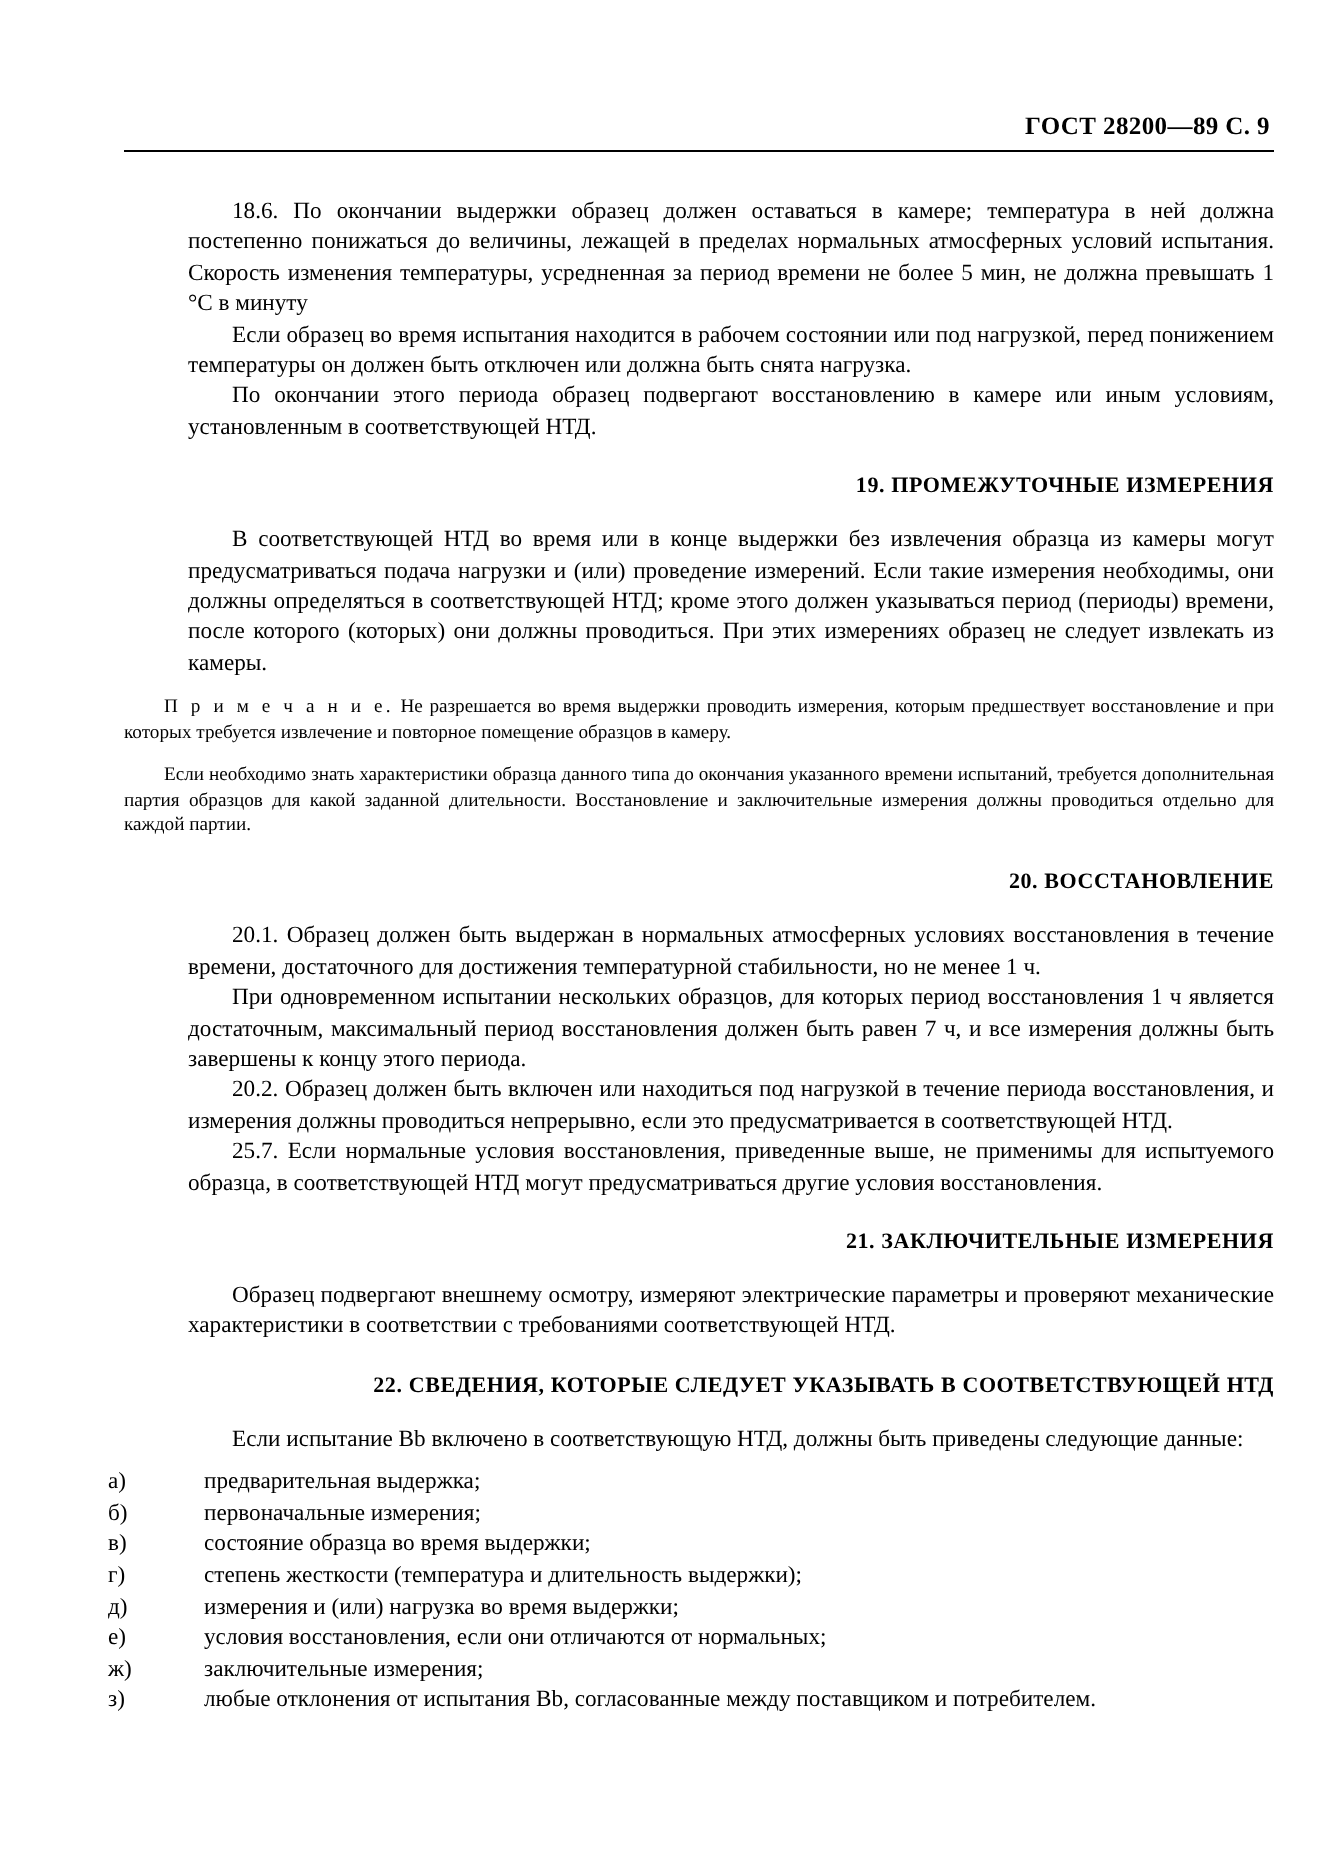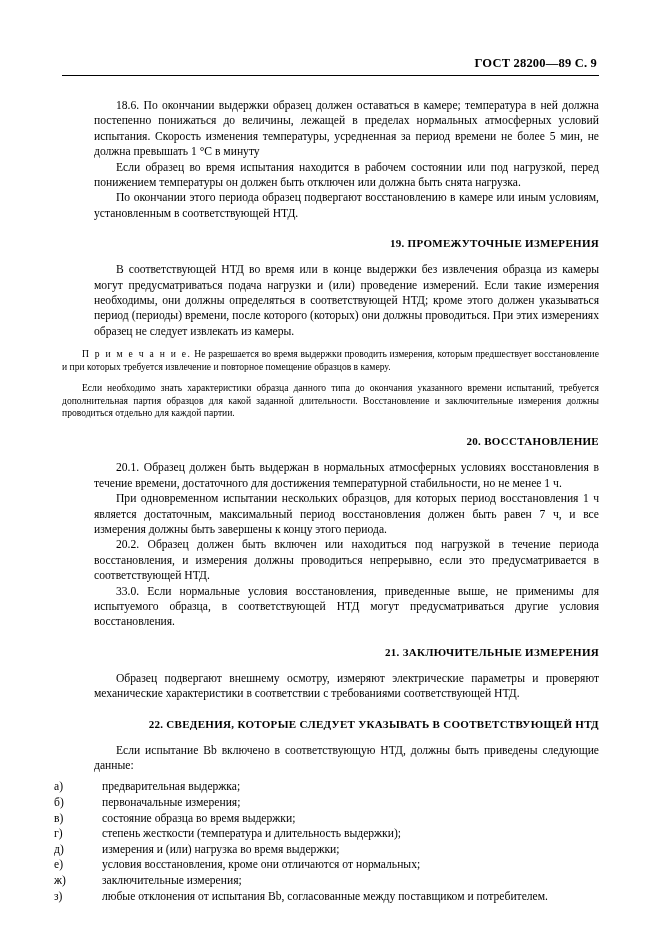--- a/index.html
+++ b/index.html
@@ -15,21 +15,21 @@
     position: relative;
     overflow: hidden;
   }
   .page {
     position: absolute;
     left: 0;
     top: 0;
     width: 661px;
     height: 808px;
     box-sizing: border-box;
-    padding: 56px 62px 30px 62px;
+    padding: 56px 24px 30px 62px;
     border-radius: 14px;
   }
   .header {
     text-align: right;
     font-size: 12.5px;
     font-weight: bold;
     letter-spacing: 0.2px;
     margin: 0 0 4px 0;
     padding-right: 2px;
   }
@@ -106,34 +106,34 @@
   <p class="note">
     <span class="lead">П р и м е ч а н и е.</span><span> Не разрешается во время выдержки проводить измерения, которым предшествует восстановление и при которых требуется извлечение и повторное помещение образцов в камеру.</span>
   </p>
   <p class="note">Если необходимо знать характеристики образца данного типа до окончания указанного времени испытаний, требуется дополнительная партия образцов для какой заданной длительности. Восстановление и заключительные измерения должны проводиться отдельно для каждой партии.</p>
 
   <div class="section-title">20.  ВОССТАНОВЛЕНИЕ</div>
 
   <p class="indent">20.1.   Образец должен быть выдержан в нормальных атмосферных условиях восстановления в течение времени, достаточного для достижения температурной стабильности, но не менее 1 ч.</p>
   <p class="indent">При одновременном испытании нескольких образцов, для которых период восстановления 1 ч является достаточным, максимальный период восстановления должен быть равен 7 ч, и все измерения должны быть завершены к концу этого периода.</p>
   <p class="indent">20.2.   Образец должен быть включен или находиться под нагрузкой в течение периода восстановления, и измерения должны проводиться непрерывно, если это предусматривается в соответствующей НТД.</p>
-  <p class="indent">33.0.   Если нормальные условия восстановления, приведенные выше, не применимы для испытуемого образца, в соответствующей НТД могут предусматриваться другие условия восстановления.</p>
+  <p class="indent">25.7.   Если нормальные условия восстановления, приведенные выше, не применимы для испытуемого образца, в соответствующей НТД могут предусматриваться другие условия восстановления.</p>
 
   <div class="section-title">21.  ЗАКЛЮЧИТЕЛЬНЫЕ ИЗМЕРЕНИЯ</div>
 
   <p class="indent">Образец подвергают внешнему осмотру, измеряют электрические параметры и проверяют механические характеристики в соответствии с требованиями соответствующей НТД.</p>
 
   <div class="section-title">22.  СВЕДЕНИЯ, КОТОРЫЕ СЛЕДУЕТ УКАЗЫВАТЬ В СООТВЕТСТВУЮЩЕЙ НТД</div>
 
   <p class="indent">Если испытание Вb включено в соответствующую НТД, должны быть приведены следующие данные:</p>
 
   <ul class="list">
     <li><span class="marker">а)</span><span>предварительная выдержка;</span></li>
     <li><span class="marker">б)</span><span>первоначальные измерения;</span></li>
     <li><span class="marker">в)</span><span>состояние образца во время выдержки;</span></li>
     <li><span class="marker">г)</span><span>степень жесткости (температура и длительность выдержки);</span></li>
     <li><span class="marker">д)</span><span>измерения и (или) нагрузка во время выдержки;</span></li>
-    <li><span class="marker">е)</span><span>условия восстановления, кроме они отличаются от нормальных;</span></li>
+    <li><span class="marker">е)</span><span>условия восстановления, если они отличаются от нормальных;</span></li>
     <li><span class="marker">ж)</span><span>заключительные измерения;</span></li>
     <li><span class="marker">з)</span><span>любые отклонения от испытания Вb, согласованные между поставщиком и потребителем.</span></li>
   </ul>
 
 </div>
 
 </body></html>

